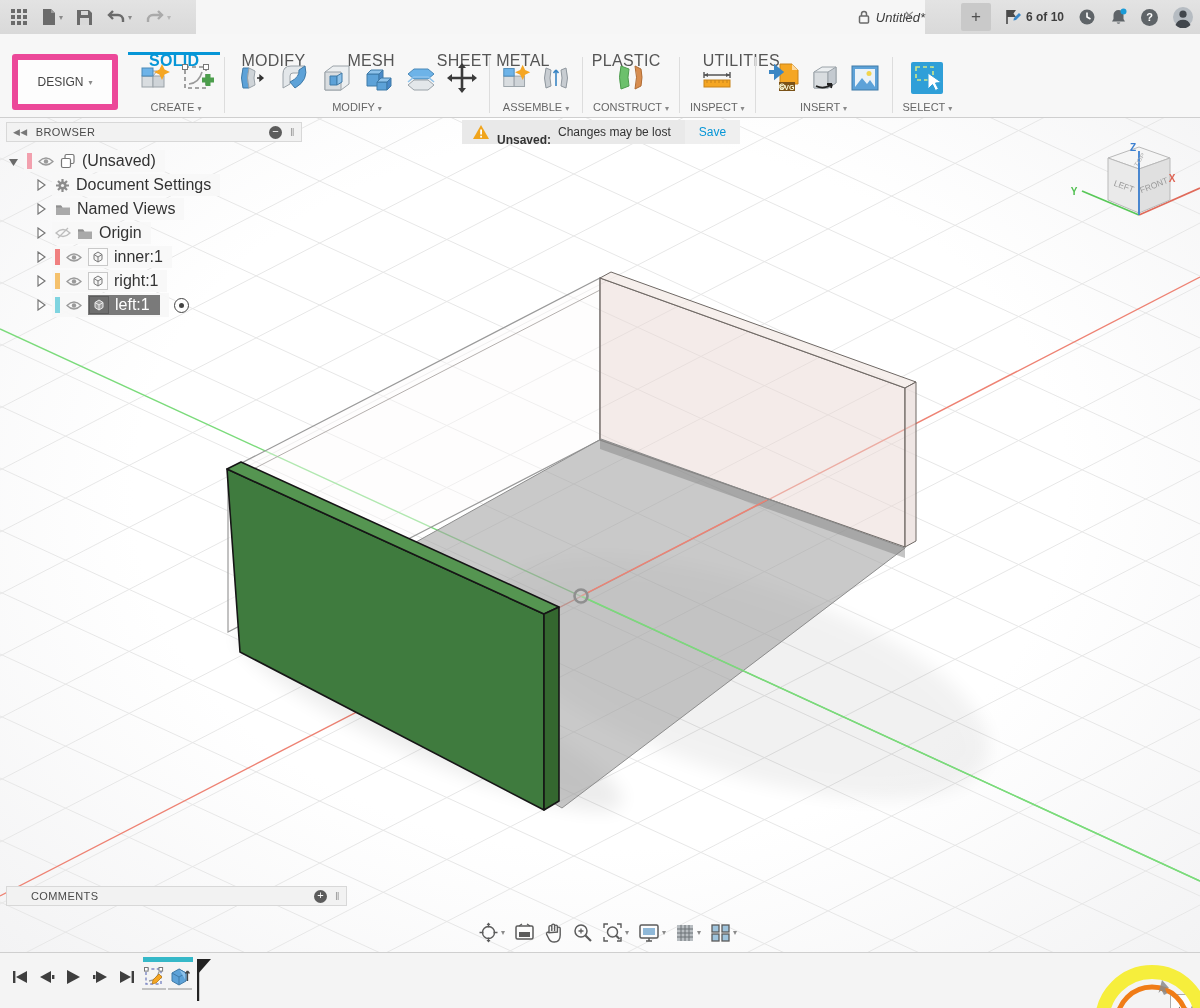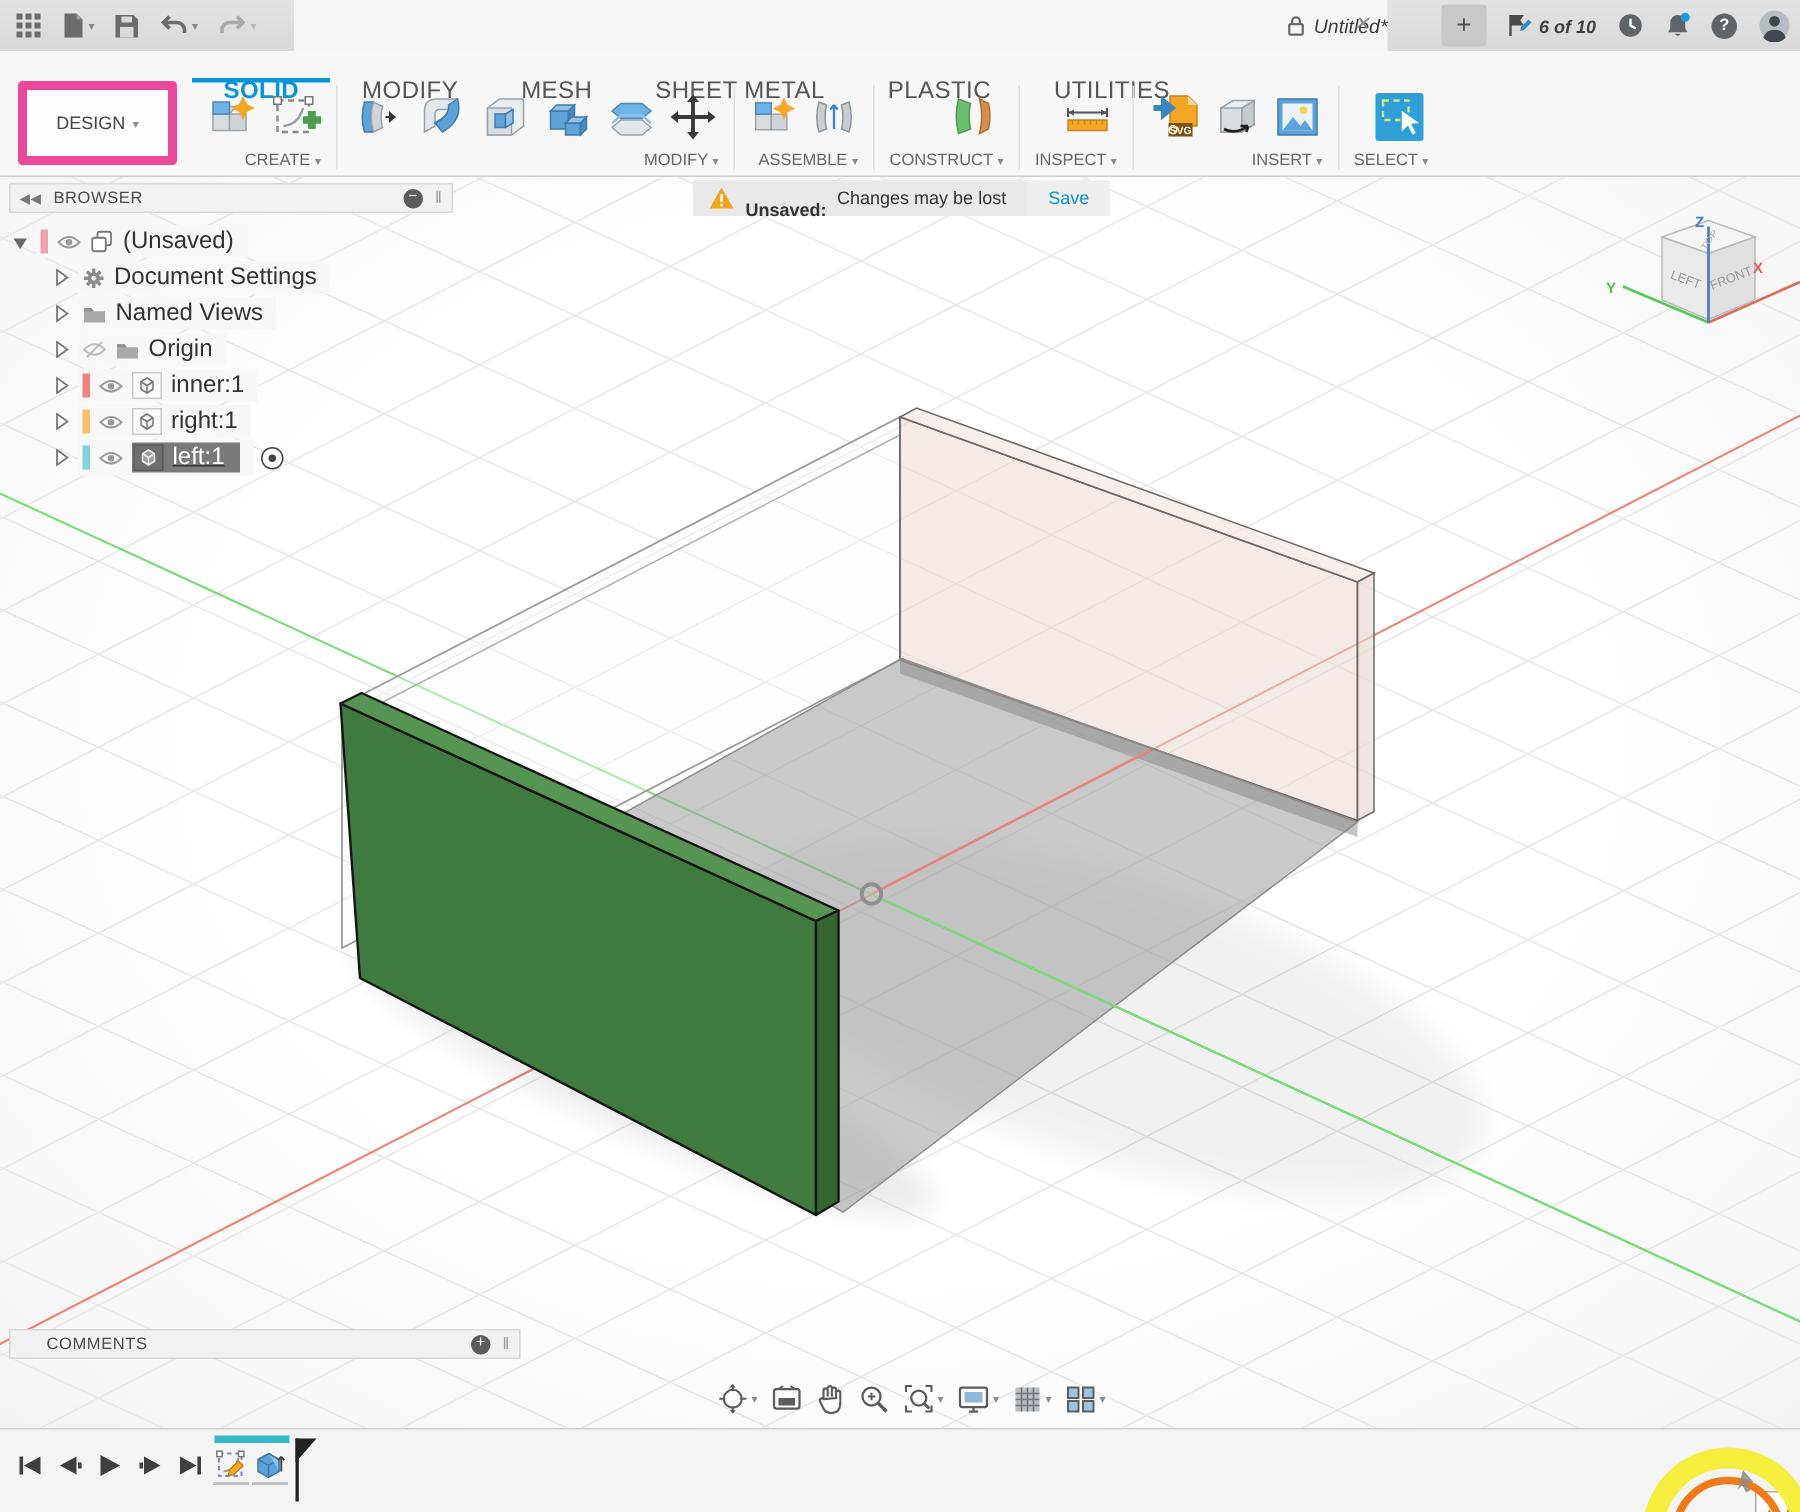--- a/index.html
+++ b/index.html
@@ -11,34 +11,34 @@
   .titlebar { position:relative; height:34px; background:linear-gradient(#e3e3e3,#d9d9d9); }
   .tb-left { position:absolute; left:10px; top:0; height:34px; display:flex; align-items:center; gap:13px; color:#6b6b6b; }
   .tb-ic { display:flex; align-items:center; gap:2px; cursor:pointer; }
   .caret { font-size:8px; color:#8a8a8a; }
   .doc-tab { position:absolute; left:196px; top:0; width:729px; height:34px; background:#f6f6f6;
     display:flex; align-items:center; justify-content:flex-end; gap:6px; color:#3c3c3c; font-size:13px;font-style:italic; }
   .tab-close { position:absolute; right:12px; top:8px; color:#8a8a8a; font-size:13px; cursor:pointer; }
   .tb-right { position:absolute; right:6px; top:0; height:34px; display:flex; align-items:center; gap:14px; color:#5a5a5a; }
   .newtab { width:30px; height:28px; background:#c9c9c9; border-radius:2px; display:flex; align-items:center;
     justify-content:center; font-size:17px; color:#4e4e4e; cursor:pointer; }
-  .pageind { display:flex; align-items:flex-end; gap:4px; font-size:12px; font-weight:bold; color:#3f3f3f;font-style:italic; }
+  .pageind { display:flex; align-items:center; gap:4px; font-size:12px; font-weight:bold; color:#3f3f3f; }
   .helpdot { width:17px; height:17px; border-radius:50%; background:#5f6468; color:#fff; font-size:11px; font-weight:bold;
     display:flex; align-items:center; justify-content:center; cursor:pointer; }
 
   
   .ribbon { position:relative; height:84px; background:#f7f7f7; border-bottom:1px solid #cfcfcf; }
   .design-box { position:absolute; left:12px; top:20px; width:106px; height:56px; background:#fdfdfd;
     border:6px solid #ec4899; border-radius:3px; display:flex; align-items:center; justify-content:center;
     gap:5px; font-size:12px; color:#444; cursor:pointer; }
   .tabs { position:absolute; left:128px; top:0; height:19px; display:flex; }
   .rtab { padding:18px 21px 0; font-size:16px; color:#555; letter-spacing:.3px; cursor:pointer; }
   .rtab.active { color:var(--accent); border-bottom:3px solid var(--accent); font-weight:bold; }
   .groups { position:absolute; left:128px; top:21px; display:flex; align-items:stretch; height:60px; }
-  .group { display:flex; flex-direction:column; align-items:flex-end; padding:0 10px; }
+  .group { display:flex; flex-direction:column; align-items:center; padding:0 10px; }
   .gicons { flex:1; display:flex; align-items:center; gap:6px; }
   .glabel { font-size:11px; color:#666; padding-bottom:2px; cursor:pointer; white-space:nowrap; }
   .gdiv { width:1px; background:#ddd; margin:2px 0; }
   .bigicon { cursor:pointer; }
 
   
   .main { position:relative; height:834px; overflow:hidden;
     background:radial-gradient(ellipse at 50% 45%, #ffffff 55%, #f3f3f4 100%); }
   #scene { position:absolute; left:0; top:0; }
 
@@ -58,21 +58,21 @@
   .ph-handle { color:#999; font-size:11px; cursor:pointer; }
   .browser { position:absolute; left:6px; top:4px; width:296px; }
   .tree { margin-top:7px; }
   .trow { height:24px; display:flex; align-items:center; gap:5px; }
   .indent1 { margin-left:28px; }
   .chip { display:inline-flex; align-items:center; gap:6px; background:rgba(247,247,247,.93);
     padding:2px 9px 2px 3px; font-size:16px; color:#333; }
   .cbar { width:5px; height:16px; }
   .cubechip { width:20px; height:18px; background:#fbfbfb; border:1px solid #c9c9c9; display:flex;
     align-items:center; justify-content:center; }
-  .selwrap { display:inline-flex; align-items:center; gap:6px; background:#7a7a7a; padding:1px 10px 1px 1px;text-decoration:underline; }
+  .selwrap { display:inline-flex; align-items:center; gap:6px; background:#7a7a7a; padding:1px 10px 1px 1px; }
   .selwrap .cubechip { background:#6e6e6e; border-color:#5c5c5c; }
   .selwrap .rlabel { color:#fff; }
   .rlabel { cursor:pointer; }
   .radio { width:15px; height:15px; border-radius:50%; background:#fff; border:1.5px solid #444;
     display:flex; align-items:center; justify-content:center; cursor:pointer; }
   .radio::after { content:""; width:5px; height:5px; border-radius:50%; background:#444; }
   .arrowbtn { width:13px; display:flex; justify-content:center; cursor:pointer; }
 
   .comments { position:absolute; left:6px; top:768px; width:341px; }
 

